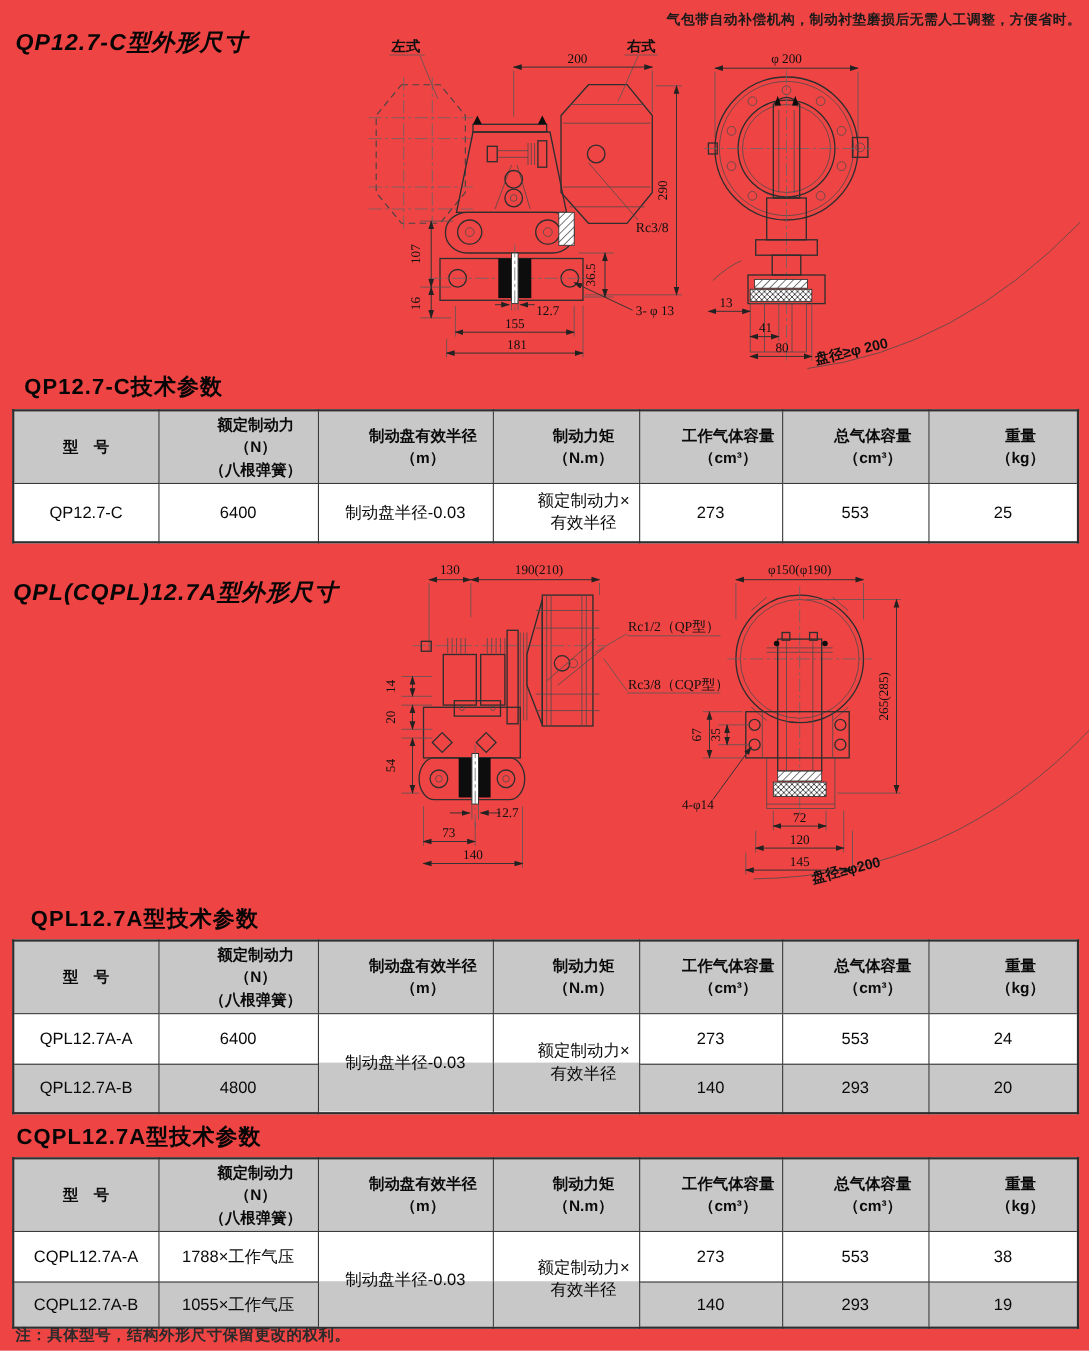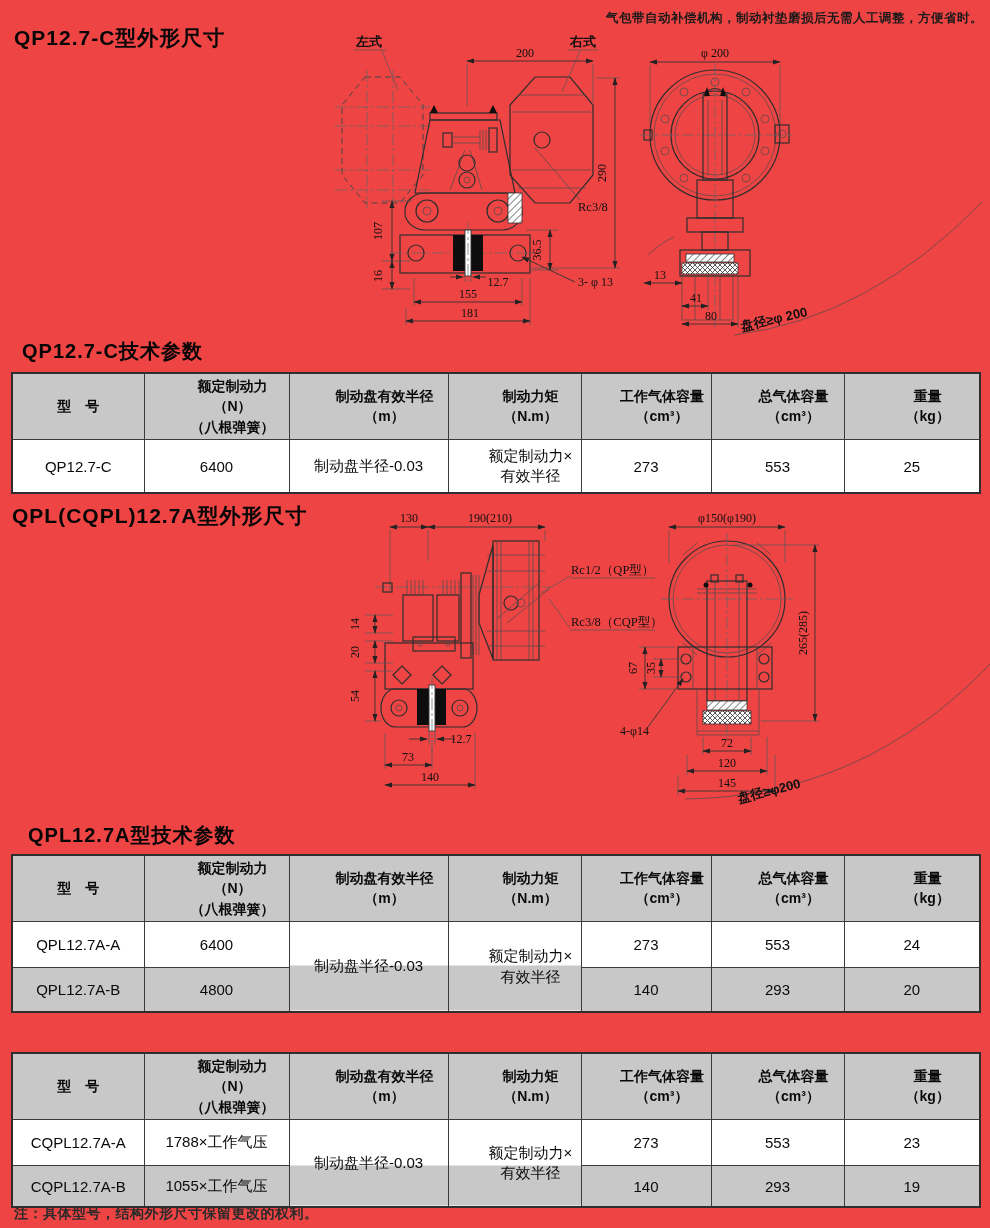--- a/index.html
+++ b/index.html
@@ -1,20 +1,20 @@
 <!DOCTYPE html>
 <html><head>
 <meta charset="utf-8">
 <style>
   * { margin:0; padding:0; box-sizing:border-box; }
   html,body { background:#e8e8e8; }
   body { font-family:"Liberation Sans","DejaVu Sans",sans-serif; }
   .page { position:relative; width:990px; height:1228px; background:#ef4444; overflow:hidden; color:#111; margin:0 auto; }
 
-  .h-big { position:absolute; font-size:21px; font-weight:bold; letter-spacing:1px; color:#060606; white-space:nowrap; }
+  .h-big { position:absolute; font-size:21px; font-weight:bold; letter-spacing:1px; color:#060606; white-space:nowrap;font-style:italic; }
   .h-mid { position:absolute; font-size:20px; font-weight:bold; letter-spacing:1px; color:#060606; white-space:nowrap; }
   .top-note { position:absolute; top:10px; right:7px; font-size:12.5px; font-weight:bold; color:#1a1a1a; letter-spacing:.5px; }
   .bottom-note { position:absolute; left:14px; top:1205px; font-size:14px; font-weight:bold; color:#2b2b2b; letter-spacing:.5px; }
 
   .fig { position:absolute; }
 
   table.spec { position:absolute; left:11px; width:968px; border-collapse:collapse; table-layout:fixed;
                border:2px solid #2f2f2f; background:#fff; }
   table.spec th, table.spec td { border:1.6px solid #3a3a3a; text-align:center; vertical-align:middle; padding:2px; }
   table.spec th { background:#c8c8c8; font-size:14px; font-weight:bold; color:#0a0a0a; line-height:1.45; }
@@ -278,21 +278,21 @@
             <span class="l">额定制动力×</span>
             <span class="l">有效半径</span>
           </td>
       <td>273</td>
       <td>553</td>
       <td>25</td>
     </tr>
   </tbody>
     </table>
 
-  <div class="h-big" style="left:12px; top:502px;">QPL(CQPL)12.7A型外形尺寸</div>
+  <div class="h-big" style="left:12px; top:524px;">QPL(CQPL)12.7A型外形尺寸</div>
 
   <svg id="fig2" class="fig" style="left:345px; top:503px;" width="645" height="312" viewBox="0 0 645 312">
     <defs>
       <marker id="ar2" viewBox="0 0 10 10" refX="9" refY="5" markerWidth="9" markerHeight="9" orient="auto-start-reverse">
         <path d="M0,1.8 L10,5 L0,8.2 Z" fill="#222"></path>
       </marker>
       <pattern id="hx2" width="5" height="5" patternUnits="userSpaceOnUse" patternTransform="rotate(45)">
         <rect width="5" height="5" fill="#fff"></rect>
           <line x1="0" y1="0" x2="0" y2="5" stroke="#333" stroke-width="1.2"></line>
       </pattern>
@@ -528,20 +528,21 @@
     <tr class="r45 grey">
       <td>QPL12.7A-B</td>
       <td>4800</td>
       <td>140</td>
       <td>293</td>
       <td>20</td>
     </tr>
   </tbody>
     </table>
 
+  <div class="h-mid" style="left:15px; top:1020px;">CQPL12.7A型技术参数</div>
 
   <table class="spec" style="top:1052px;">
     <colgroup>
         <col style="width:132px">
         <col style="width:145px">
         <col style="width:159px">
         <col style="width:133px">
         <col style="width:130px">
         <col style="width:133px">
         <col style="width:136px">
@@ -577,21 +578,21 @@
     <tr class="r46">
       <td>CQPL12.7A-A</td>
       <td>1788×工作气压</td>
       <td rowspan="2" class="split3">制动盘半径-0.03</td>
       <td rowspan="2" class="split3 twoline">
             <span class="l">额定制动力×</span>
             <span class="l">有效半径</span>
           </td>
       <td>273</td>
       <td>553</td>
-      <td>23</td>
+      <td>38</td>
     </tr>
     <tr class="r42 grey">
       <td>CQPL12.7A-B</td>
       <td>1055×工作气压</td>
       <td>140</td>
       <td>293</td>
       <td>19</td>
     </tr>
   </tbody>
     </table>

